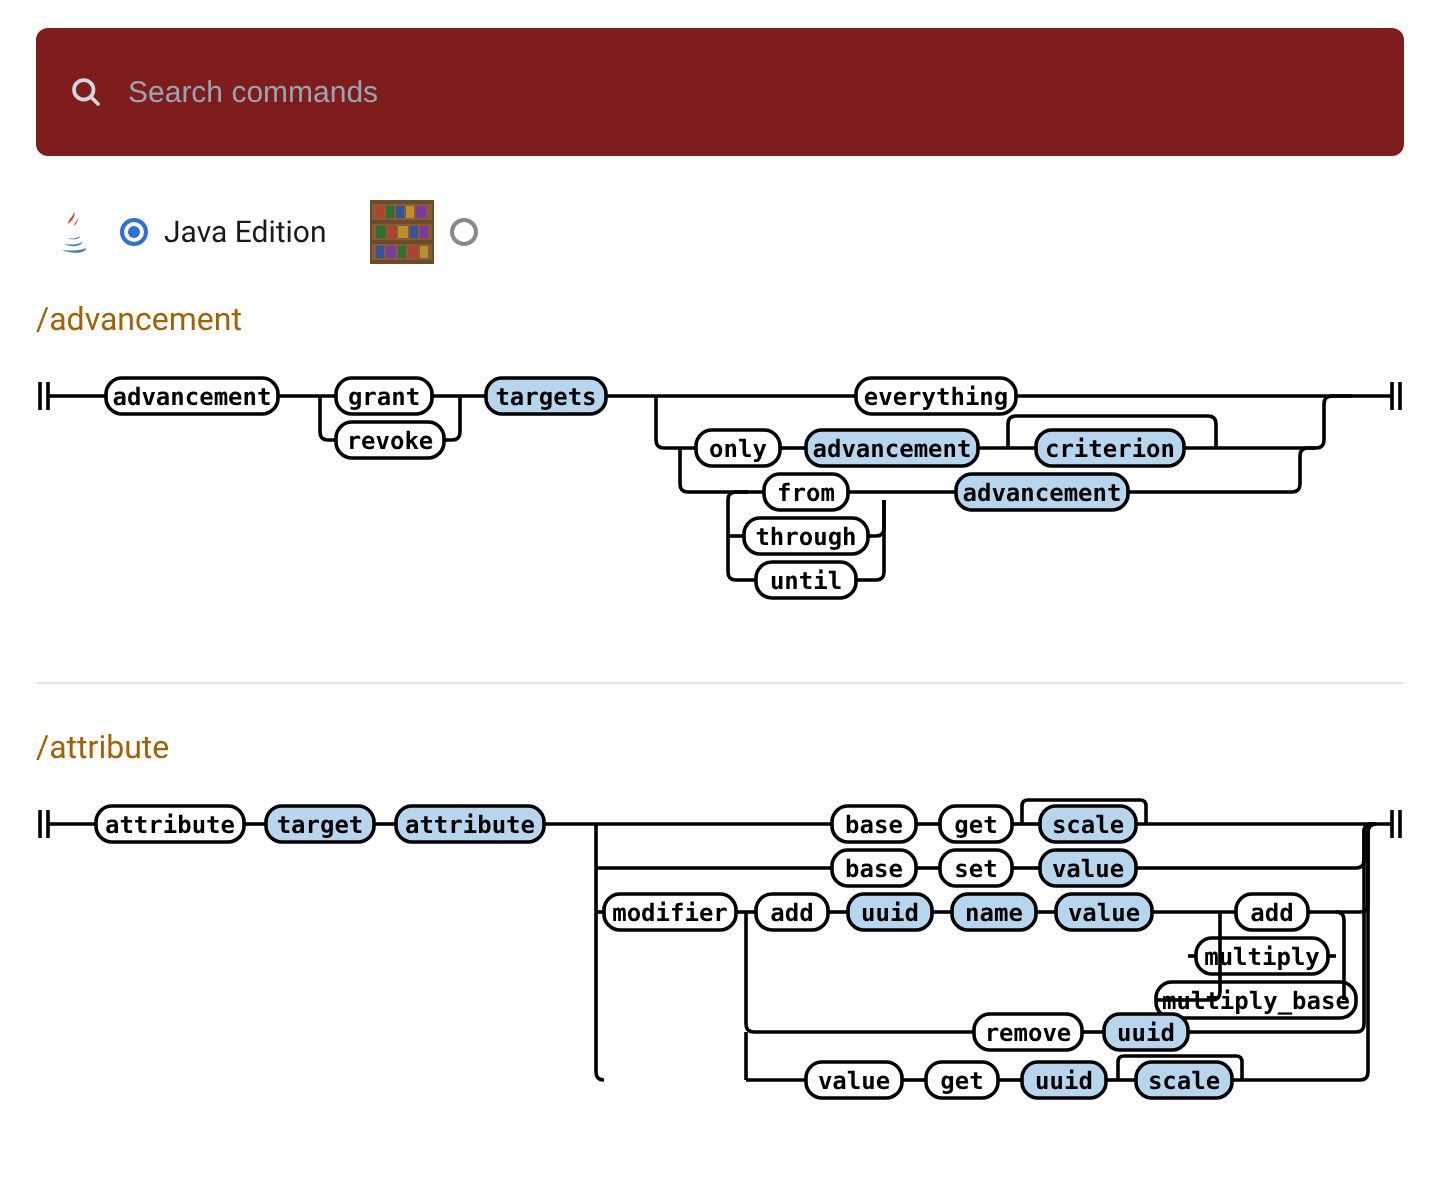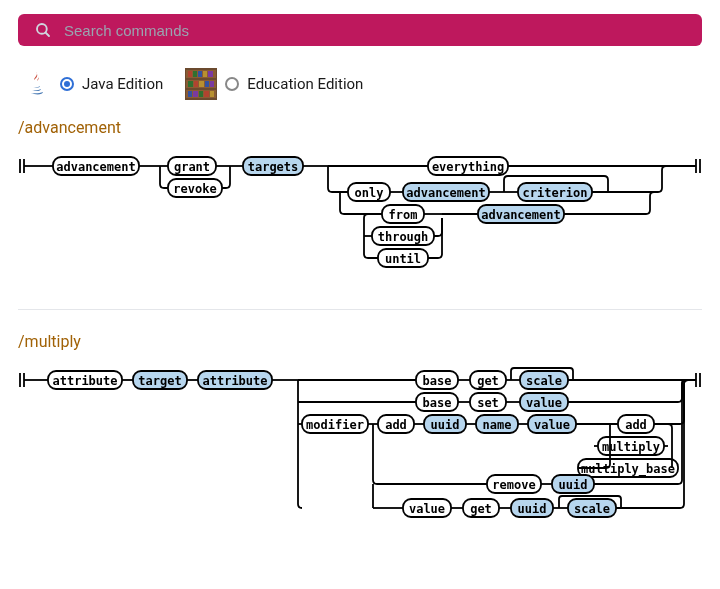--- a/index.html
+++ b/index.html
@@ -4,23 +4,23 @@
 <style>
   * { box-sizing: border-box; margin: 0; padding: 0; }
   body {
     font-family: -apple-system, BlinkMacSystemFont, "Segoe UI", Roboto, Helvetica, Arial, sans-serif;
     background: #fff;
     width: 720px;
     padding: 14px 18px;
     color: #1a1a1a;
   }
   .search-bar {
-    background: #be185d;
+    background: #7f1d1d;
     border-radius: 6px;
-    height: 32px;
+    height: 64px;
     display: flex;
     align-items: center;
     padding: 0 16px;
     gap: 12px;
   }
   .search-bar svg { flex-shrink: 0; }
   .search-input {
     background: transparent;
     border: none;
     outline: none;
@@ -127,21 +127,20 @@
           <rect x="25" y="13" width="4" height="6" fill="#7a3aa0"></rect>
           <rect x="1" y="22" width="30" height="8" fill="#8a5c34"></rect>
           <rect x="3" y="23" width="4" height="6" fill="#3452a0"></rect>
           <rect x="8" y="23" width="5" height="6" fill="#7a3aa0"></rect>
           <rect x="14" y="23" width="4" height="6" fill="#2f7030"></rect>
           <rect x="19" y="23" width="5" height="6" fill="#b0432f"></rect>
           <rect x="25" y="23" width="4" height="6" fill="#b89030"></rect>
         </svg>
     </span>
     <span class="radio"></span>
-    <span class="ed-label">Education Edition</span>
   </div>
 </div>
 
 <div class="section">
   <div class="section-title">/advancement</div>
   <div class="diagram-wrap">
     <svg viewBox="0 0 684 130" width="684" height="130">
 
       <line class="rail" x1="2" y1="8" x2="2" y2="22"></line>
         <line class="rail" x1="6" y1="8" x2="6" y2="22"></line>
@@ -202,21 +201,21 @@
         <text class="term-text" x="503" y="64">advancement</text>
       <line class="rail" x1="546" y1="63" x2="628" y2="63"></line>
       <path class="rail" d="M628 63 q4 0 4 -4 v-14 q0 -4 4 -4 h4"></path>
     </svg>
   </div>
 </div>
 
 <hr class="hr">
 
 <div class="section">
-  <div class="section-title">/multiply</div>
+  <div class="section-title">/attribute</div>
   <div class="diagram-wrap">
     <svg viewBox="0 0 684 170" width="684" height="170">
       <line class="rail" x1="2" y1="8" x2="2" y2="22"></line>
         <line class="rail" x1="6" y1="8" x2="6" y2="22"></line>
       <line class="rail" x1="678" y1="8" x2="678" y2="22"></line>
         <line class="rail" x1="682" y1="8" x2="682" y2="22"></line>
       <line class="rail" x1="6" y1="15" x2="30" y2="15"></line>
       <rect class="term-literal" x="30" y="6" width="74" height="18"></rect>
         <text class="term-text" x="67" y="16">attribute</text>
       <line class="rail" x1="104" y1="15" x2="115" y2="15"></line>

